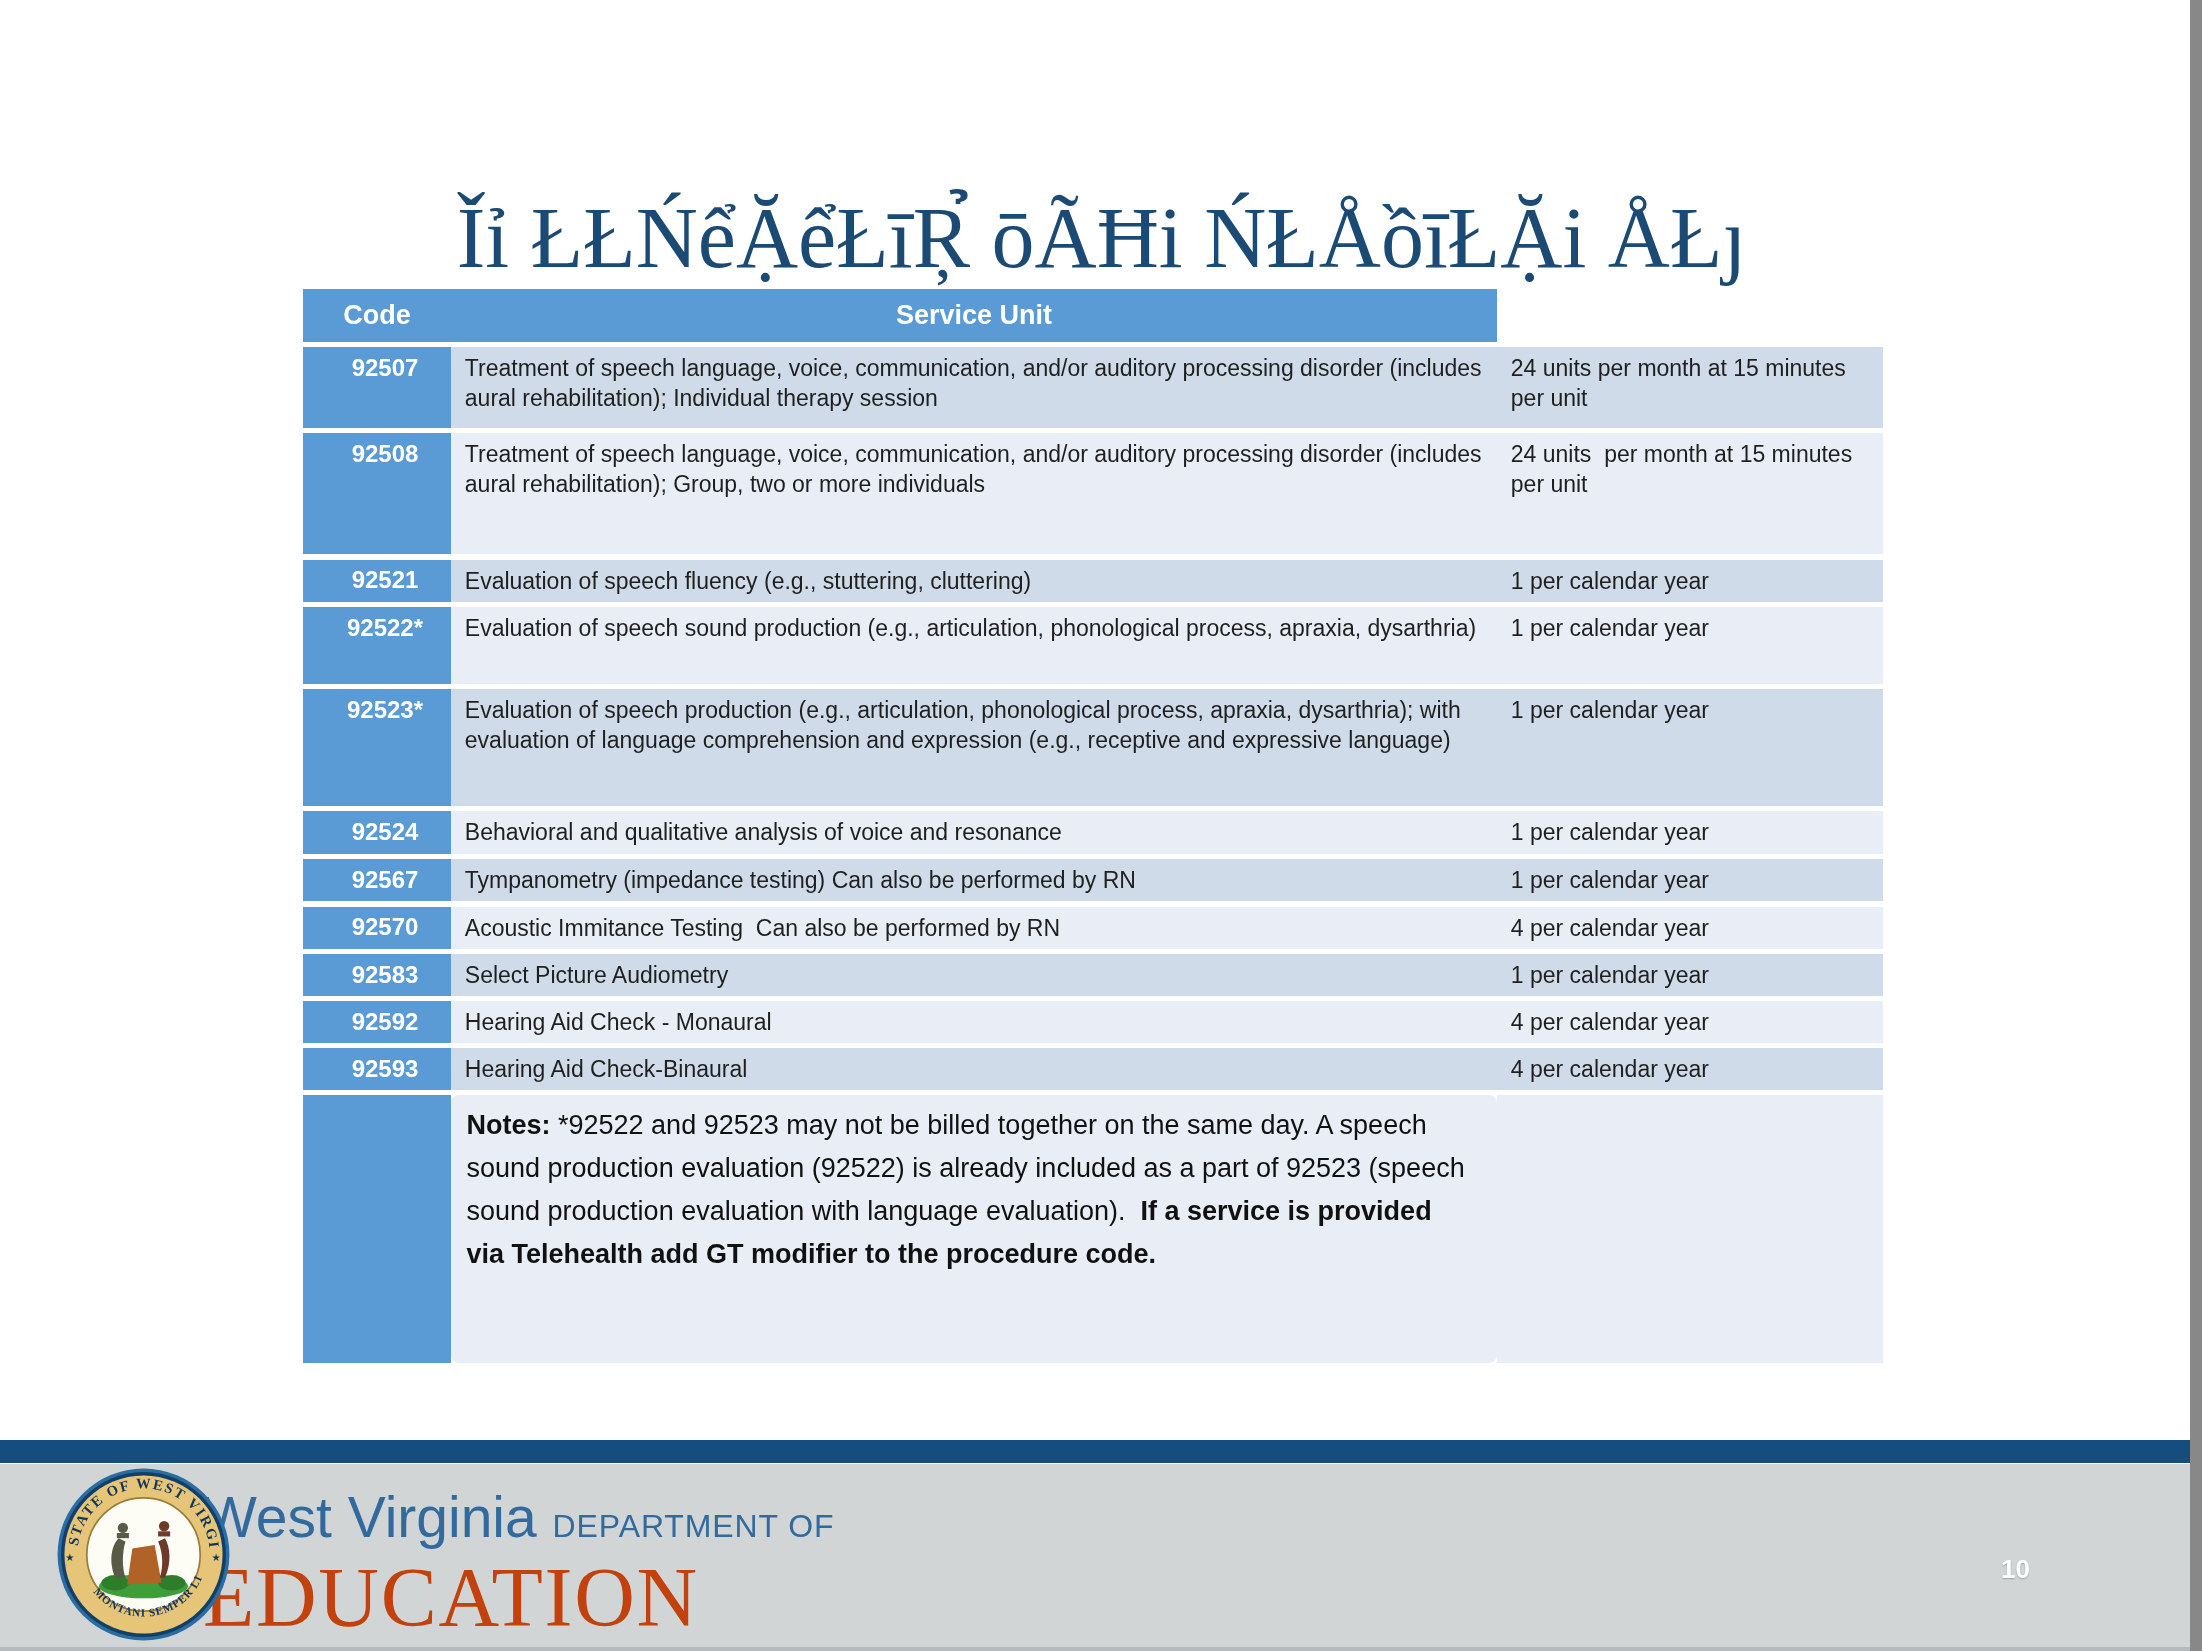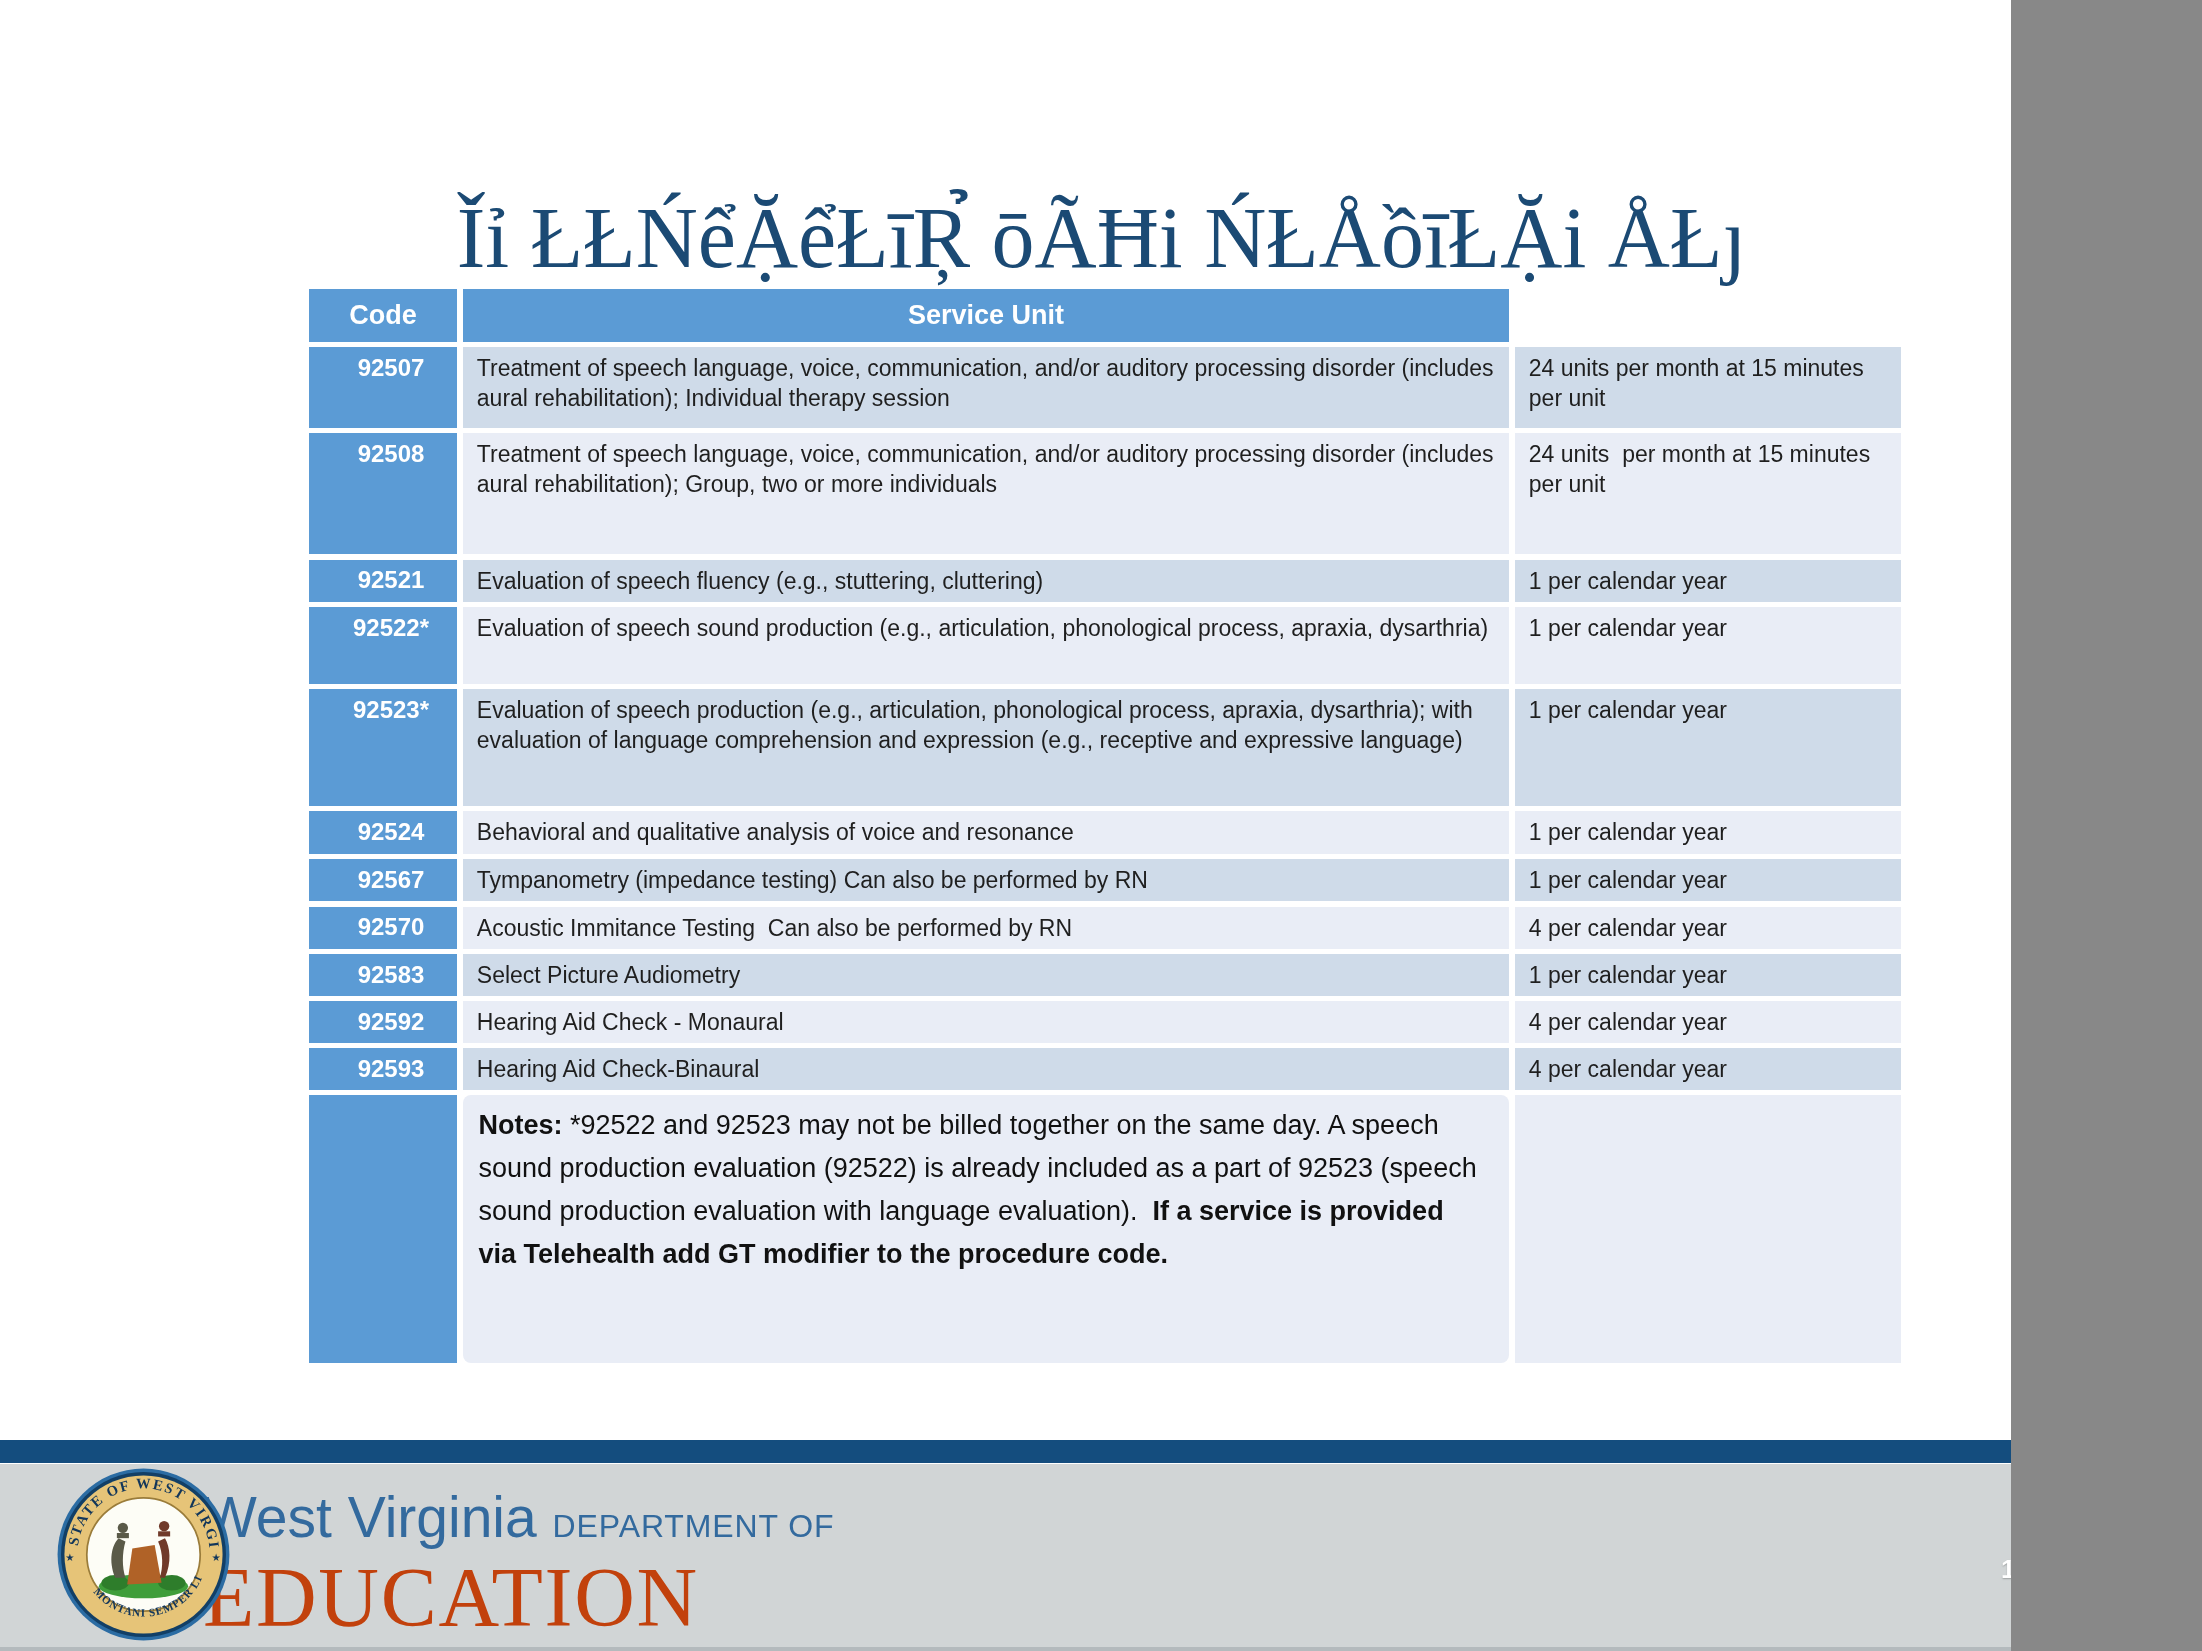--- a/index.html
+++ b/index.html
@@ -1,34 +1,34 @@
 <!DOCTYPE html>
 <html style="font-size:13.8px"><head>
 <meta charset="utf-8">
 <style>
   * { margin:0; padding:0; box-sizing:border-box; }
   html,body { background:#888; }
   .slide {
-    position:relative; width:2011px; height:1652px;
+    position:relative; width:2190px; height:1652px;
     background:#ffffff; overflow:hidden;
     font-family:"Liberation Sans", sans-serif;
   }
   
   .title {
     position:absolute; top:83px; left:0; width:2203px; height:198px;
     display:flex; align-items:flex-end; justify-content:center;
     font-family:"Liberation Serif", serif;
     font-size:86px; line-height:1.0; color:#1b4a74;
     white-space:nowrap;
   }
   
   .proc-table { position:absolute; left:303px; top:289px; width:1593px; }
   .t-row {
     display:grid; grid-template-columns:148px 1046px 386px;
-    column-gap:6px; margin-bottom:5.2px;margin-left:6px;
+    margin-bottom:5.2px;
   }
   .t-head .cell {
     background:#5b9bd5; color:#ffffff; font-weight:bold; font-size:27px;
     display:flex; align-items:center; justify-content:center; height:53px;
   }
   .cell-code {
     background:#5b9bd5; color:#ffffff; font-weight:bold; font-size:24px;
     text-align:center; padding-top:6.9px;padding-left:16px;
   }
   .cell-proc, .cell-serv {

